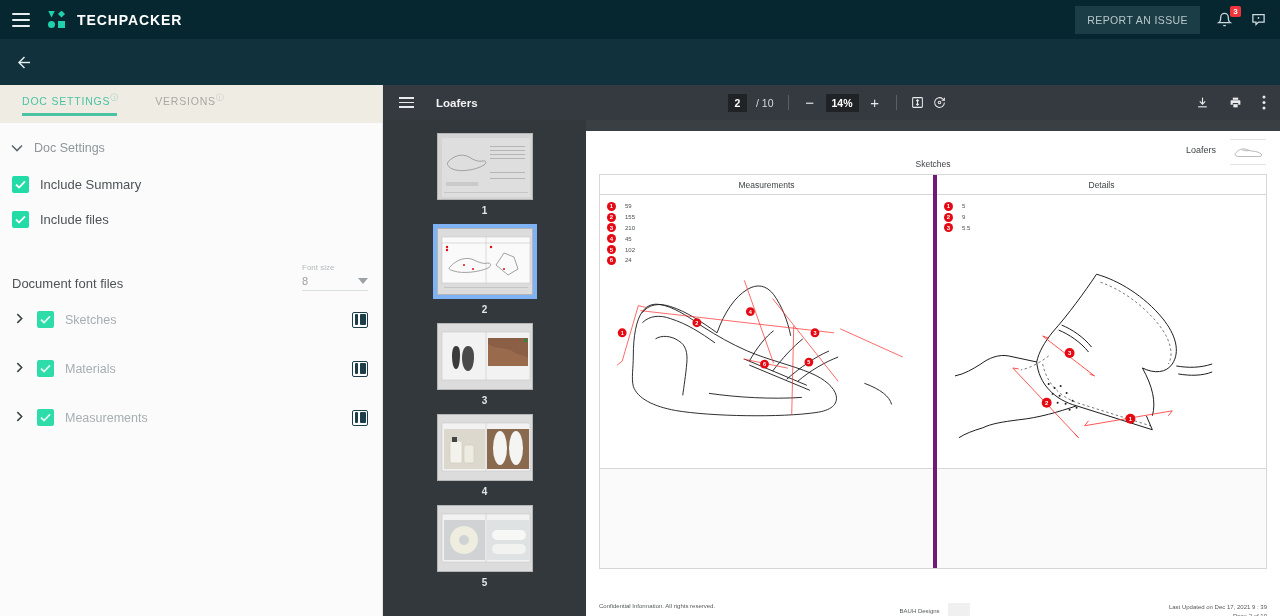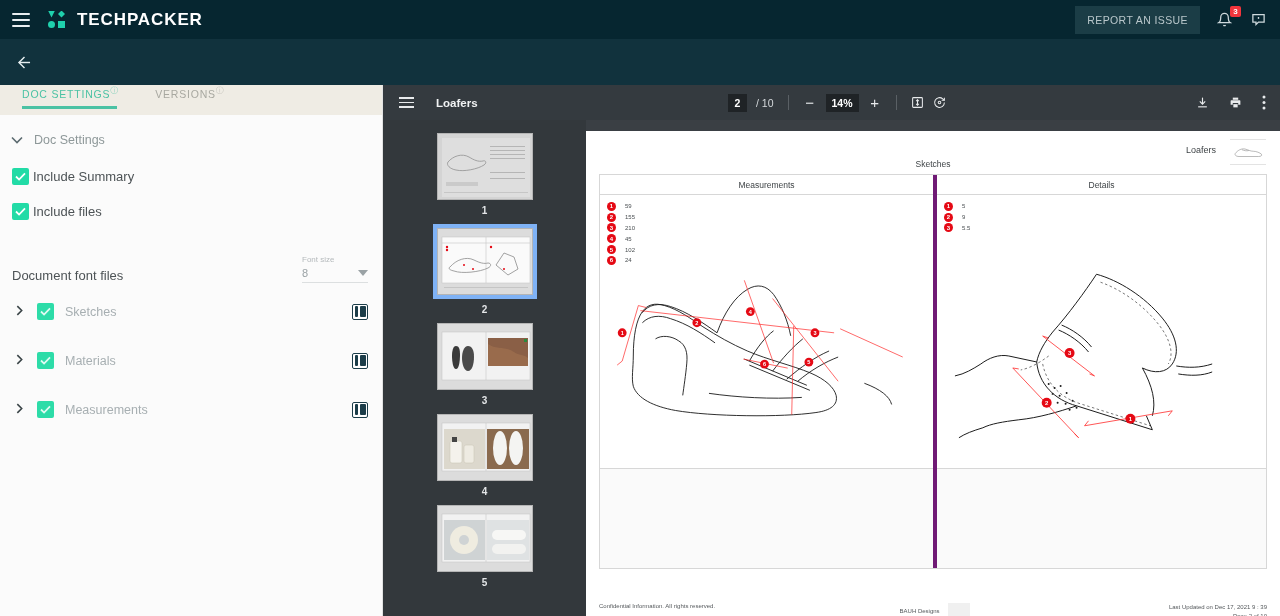--- a/index.html
+++ b/index.html
@@ -19,21 +19,21 @@
   .hamburger { width: 18px; height: 14px; display: flex; flex-direction: column;
     justify-content: space-between; cursor: pointer; margin-right: 18px; }
   .hamburger i { display: block; height: 2px; background: #e9eef0; border-radius: 1px; }
   .logo-mark { width: 20px; height: 18px; position: relative; margin-right: 9px; }
   .logo-mark .sq1 { position:absolute; left:0; top:0; width:7px; height:7px; background:#1fd1ad;
        clip-path: polygon(0 0, 100% 0, 50% 100%); }
   .logo-mark .di { position:absolute; left:10px; top:0; width:7px; height:7px; background:#1fd1ad;
        clip-path: polygon(50% 0, 100% 50%, 50% 100%, 0 50%); }
   .logo-mark .ci { position:absolute; left:0px; top:10px; width:7px; height:7px; background:#1fd1ad; border-radius:50%; }
   .logo-mark .sq2 { position:absolute; left:10px; top:10px; width:7px; height:7px; background:#1fd1ad; }
-  .brand { font-size: 17px; font-weight: bold; letter-spacing: 0.9px; color: #ffffff; }
+  .brand { font-size: 14px; font-weight: bold; letter-spacing: 0.9px; color: #ffffff; }
   .topbar-right { margin-left: auto; display: flex; align-items: center; gap: 14px; }
   .report-btn {
     background: #1b3d46; color: #b9c7cb; font-size: 10.5px; letter-spacing: .4px;
     padding: 8px 12px; border: none; cursor: pointer;
   }
   .icon-btn { position: relative; width: 20px; height: 20px; cursor: pointer;
     display: flex; align-items: center; justify-content: center; color: #cfdadd; }
   .badge {
     position: absolute; top: -4px; right: -7px; background: #f2353c; color: #fff;
     font-size: 8px; line-height: 11px; min-width: 11px; height: 11px; border-radius: 2px;
@@ -55,33 +55,33 @@
   }
 
   
   .body { flex: 1 1 auto; display: flex; min-height: 0; }
 
   
   .settings {
     width: 383px; flex: 0 0 383px; background: #fbfbfb; border-right: 1px solid #e2e2e2;
     display: flex; flex-direction: column; min-height: 0;
   }
-  .tabs { height: 30px; background: #efece4; display: flex; align-items: flex-start; padding-left: 22px; }
+  .tabs { height: 38px; background: #efece4; display: flex; align-items: center; padding-left: 22px; }
   .tab { position: relative; font-size: 10.5px; letter-spacing: .8px; color: #a8a8a0;
     padding: 0 10px 9px 0; margin-right: 26px; cursor: pointer; }
   .tab.active { color: #4bc2a4; }
   .tab.active::after { content:''; position:absolute; left:0; right:12px; bottom:0; height:2.5px; background:#4bc2a4; }
   .tab .info { font-size: 8px; vertical-align: super; opacity: .55; }
 
   .settings-body { padding: 14px 14px 0 10px; overflow: hidden; }
   .doc-settings-row { display: flex; align-items: center; gap: 10px; padding: 4px 0 12px 0; }
   .chev { color: #5c6b70; font-size: 11px; width: 14px; text-align: center; cursor: pointer; }
   .doc-settings-title { font-size: 12.5px; color: #8e9899; }
 
-  .check-row { display: flex; align-items: center; gap: 4px; padding: 9px 0 9px 2px; }
+  .check-row { display: flex; align-items: center; gap: 11px; padding: 9px 0 9px 2px; }
   .cb {
     width: 17px; height: 17px; border-radius: 2px; background: #22dba6;
     display: flex; align-items: center; justify-content: center; cursor: pointer; flex: 0 0 17px;
   }
   .cb svg { display: block; }
   .cb.pale { background: #2ddca8; }
   .check-label { font-size: 13px; color: #4d5356; }
   .warn { color: #f5b915; font-size: 13px; margin-left: 6px; }
 
   .fontsize-block { display: flex; align-items: flex-end; margin-top: 26px; padding-left: 2px; }

